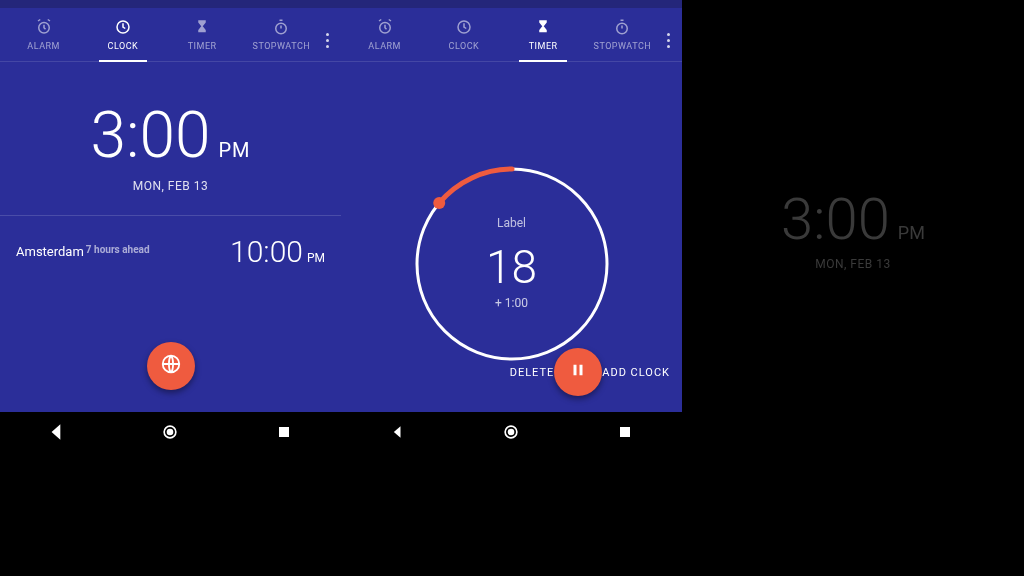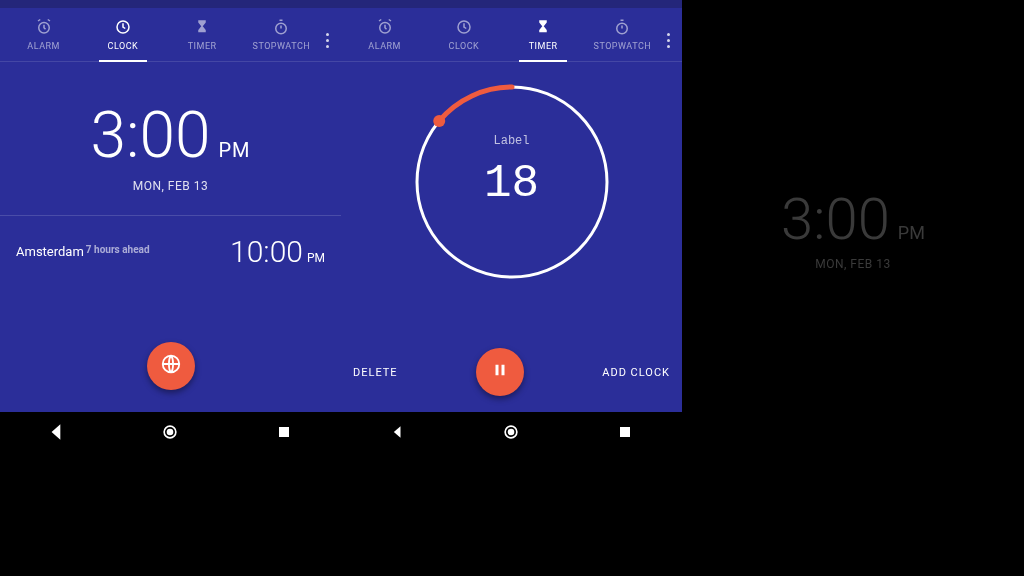--- a/index.html
+++ b/index.html
@@ -122,22 +122,22 @@
     cursor: pointer;
   }
   .fab svg { width: 22px; height: 22px; fill: #fff; }
 
   
   .timer-stage {
     flex: 1;
     display: flex;
     flex-direction: column;
     align-items: center;
+    justify-content: center;
     position: relative;
-    font-family: Liberation Mono, monospace;
   }
   .ring-wrap {
     position: relative;
     width: 220px; height: 220px;
     margin-top: 10px;
   }
   .ring-wrap svg { width: 220px; height: 220px; }
   .ring-label {
     position: absolute;
     top: 62px; left: 0; right: 0;
@@ -160,21 +160,21 @@
     color: rgba(255,255,255,0.75);
     font-size: 12px;
   }
 
   .timer-actions {
     position: absolute;
     bottom: 60px;
     left: 0; right: 0;
     display: flex;
     align-items: center;
-    justify-content: space-between;
+    justify-content: flex-end;
     padding: 0 12px;
   }
   .txt-btn {
     color: #fff;
     font-size: 11px;
     letter-spacing: 1px;
     cursor: pointer;
   }
   .pause-fab {
     width: 48px; height: 48px;
@@ -367,20 +367,21 @@
 
   <div class="timer-stage">
     <div class="ring-wrap">
       <svg viewBox="0 0 220 220">
         <circle cx="110" cy="110" r="95" fill="none" stroke="#fff" stroke-width="3"></circle>
         <path id="timer-arc" fill="none" stroke="#ef5b3f" stroke-width="5" stroke-linecap="round" d="M 110 15 A 95 95 0 0 0 37.22577790369709 48.93517707977875"></path>
         <circle id="timer-dot" r="6" fill="#ef5b3f" cx="37.22577790369709" cy="48.93517707977875"></circle>
       </svg>
       <div class="ring-label">Label</div>
       <div class="ring-value">18</div>
+      <div class="ring-extra">+ 1:00</div>
     </div>
   </div>
 
   <div class="timer-actions">
     <div class="txt-btn">DELETE</div>
     <div class="pause-fab">
       <span>
         <svg viewBox="0 0 24 24">
             <rect x="6" y="5" width="4" height="14"></rect>
             <rect x="14" y="5" width="4" height="14"></rect>

